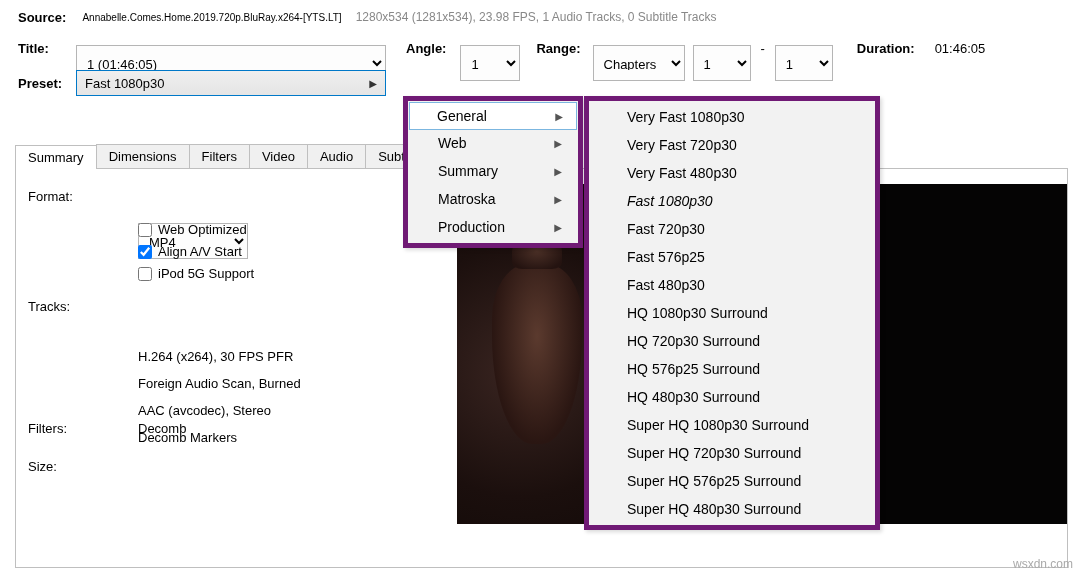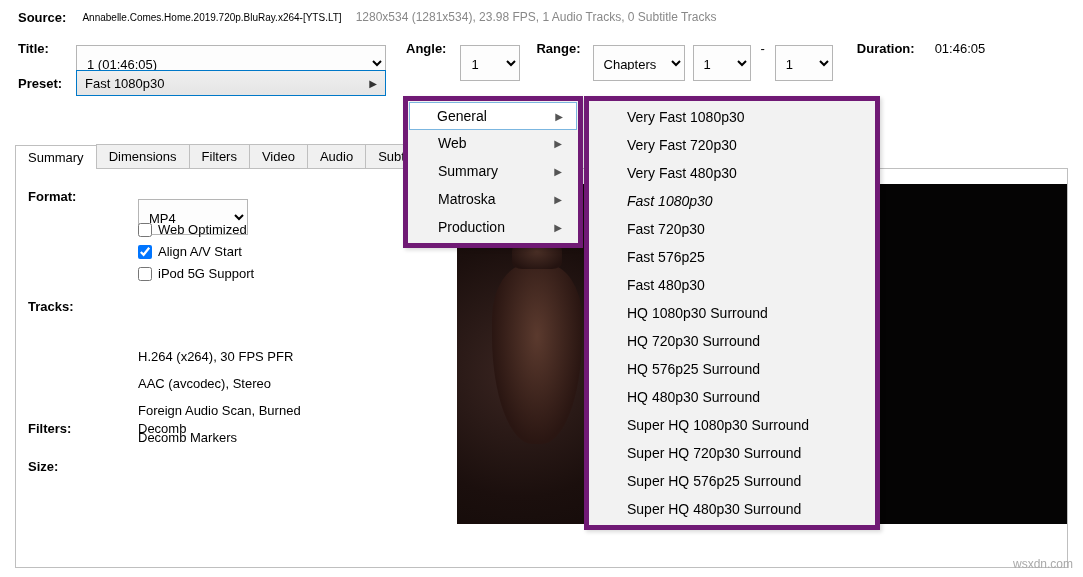--- a/index.html
+++ b/index.html
@@ -51,21 +51,21 @@
     padding: 4px 12px; font-size: 13px;
     margin-right: -1px;
   }
   .tab.active { background: #fff; position: relative; top: 1px; }
   .tab-body {
     border: 1px solid #bfbfbf;
     height: 400px;
     position: relative;
     background: #fff;
   }
-  .sum-col1-lbl { position: absolute; font-weight: bold; left: 12px; }
+  .sum-col1-lbl { position: absolute; font-weight: normal; left: 12px; }
   .sum-col2 { position: absolute; left: 122px; }
   .fmt-combo { width: 110px; }
   .checkbox-row { display: flex; align-items: flex-end; gap: 6px; height: 22px; }
   input[type=checkbox] { width: 14px; height: 14px; margin:0; }
   .preview {
     position: absolute; top: 15px; right: 0; width: 610px; height: 340px;
     background: #050404;
   }
   .preview-inner {
     width: 160px; height: 100%; background:
@@ -153,21 +153,21 @@
     <div class="tab active">Summary</div>
     <div class="tab">Dimensions</div>
     <div class="tab">Filters</div>
     <div class="tab">Video</div>
     <div class="tab">Audio</div>
     <div class="tab">Subtitles</div>
   </div>
   <div class="tab-body">
 
     <span class="sum-col1-lbl" style="top:20px">Format:</span>
-    <div class="sum-col2" style="top:0">
+    <div class="sum-col2" style="top:24px">
       <select class="combo fmt-combo">
         <option>MP4</option>
       </select>
     </div>
     <div class="sum-col2" style="top:46px">
       <label class="checkbox-row">
         <input type="checkbox" style="">
         <span>Web Optimized</span>
       </label>
       <label class="checkbox-row">
@@ -176,22 +176,22 @@
       </label>
       <label class="checkbox-row">
         <input type="checkbox" style="">
         <span>iPod 5G Support</span>
       </label>
     </div>
 
     <span class="sum-col1-lbl" style="top:130px">Tracks:</span>
     <div class="sum-col2" style="top:130px; line-height:27px;margin-top:44px;">
       <div>H.264 (x264), 30 FPS PFR</div>
+      <div>Foreign Audio Scan, Burned</div>
       <div>AAC (avcodec), Stereo</div>
-      <div>Foreign Audio Scan, Burned</div>
       <div>Decomb Markers</div>
     </div>
 
     <span class="sum-col1-lbl" style="top:252px">Filters:</span>
     <div class="sum-col2" style="top:252px">Decomb</div>
 
     <span class="sum-col1-lbl" style="top:290px">Size:</span>
 
     <div class="preview">
       <div class="preview-inner">

